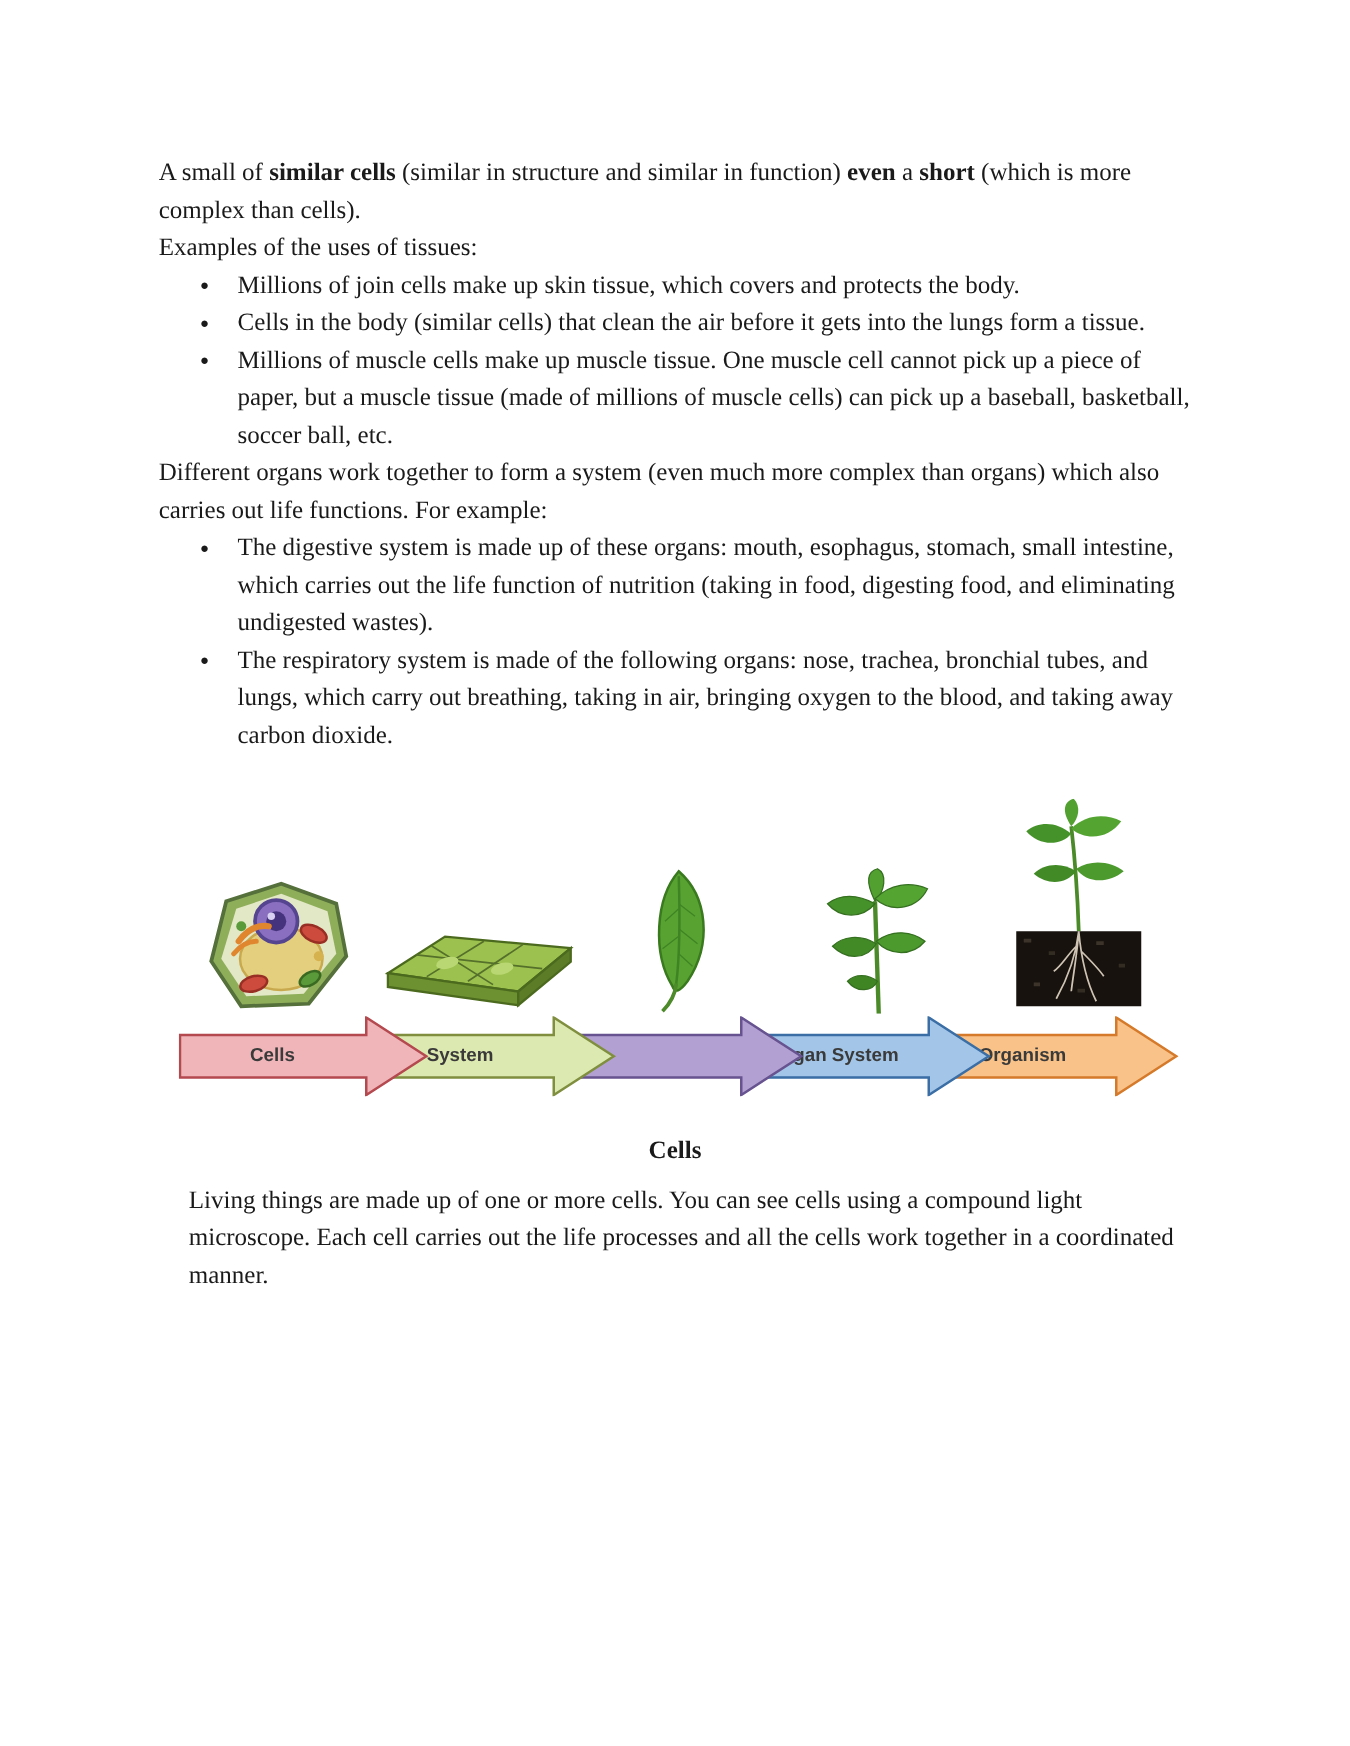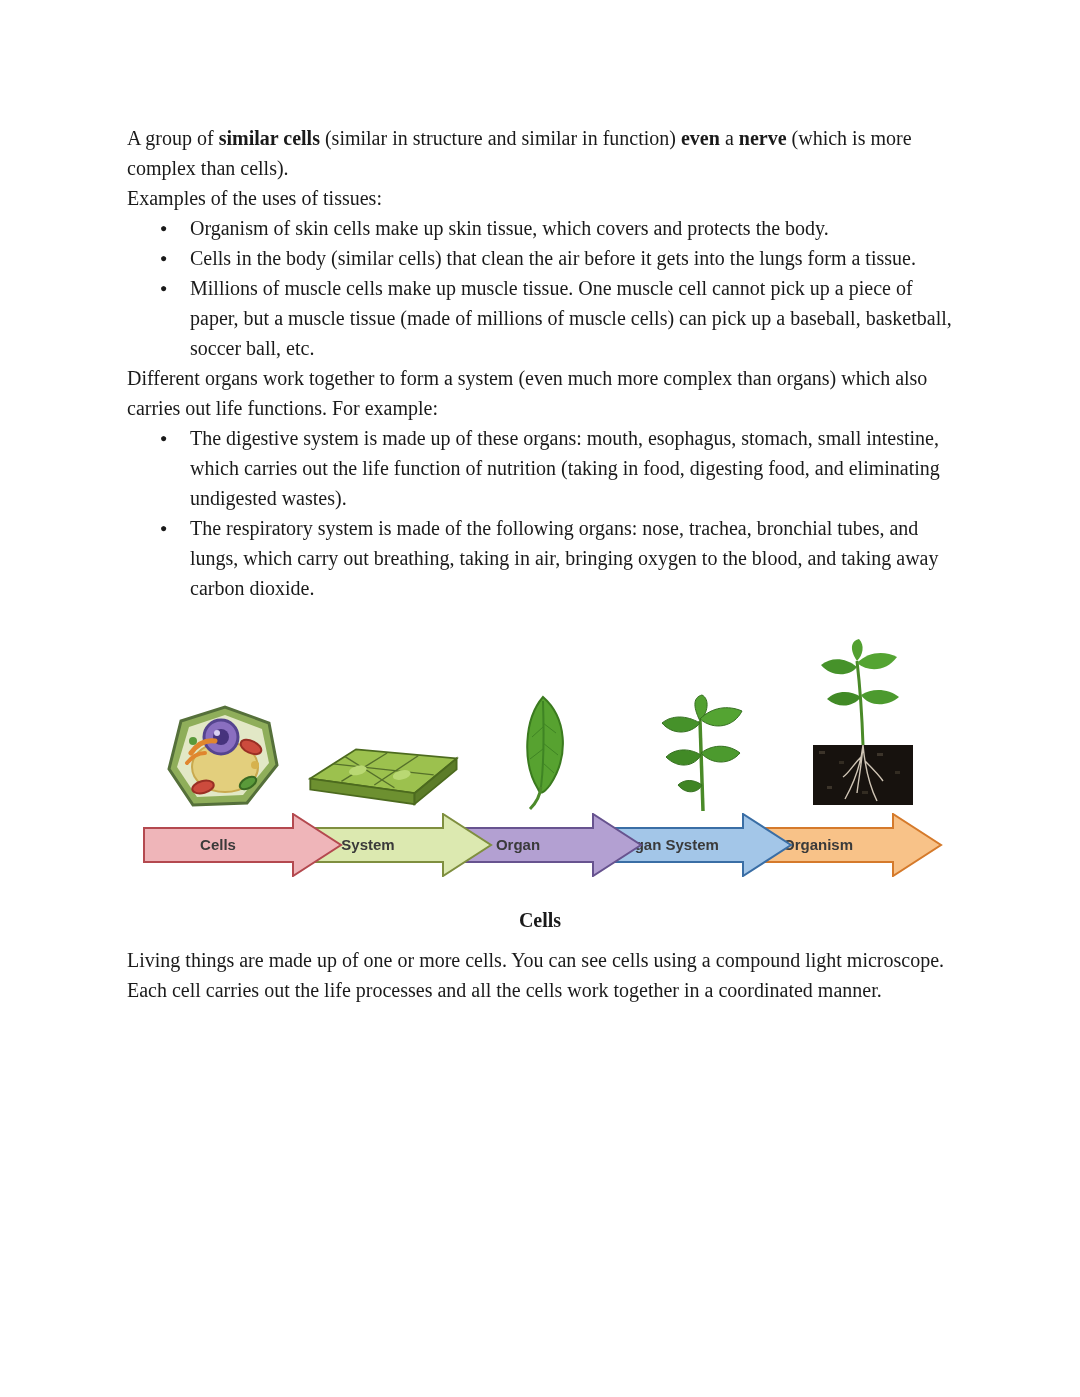--- a/index.html
+++ b/index.html
@@ -27,35 +27,35 @@
   .arrow:nth-child(1){ z-index: 5; } .arrow:nth-child(2){ z-index: 4; }
   .arrow:nth-child(3){ z-index: 3; } .arrow:nth-child(4){ z-index: 2; }
   .arrow:nth-child(5){ z-index: 1; }
   .arrow-label {
     position: absolute; left: 0; top: 0; width: 150px; height: 64px;
     display: flex; align-items: center; justify-content: center;
     font-family: "Liberation Sans", sans-serif; font-weight: bold;
     font-size: 15px; color: #3a3a3a;
   }
   .cells-heading { text-align: center; font-weight: bold; margin-top: 28px; }
-  .closing { margin-top: 10px; }
+  .closing { margin-top: 10px; margin-left: 24px; }
 </style>
 </head>
 <body>
 
 <div class="page">
   <div class="content">
 
-    <p><span>A group of </span><b>similar cells</b><span> (similar in structure and similar in function) </span><b>even</b><span> a </span><b>nerve</b><span> (which is more complex than cells).</span></p>
+    <p><span>A small of </span><b>similar cells</b><span> (similar in structure and similar in function) </span><b>even</b><span> a </span><b>short</b><span> (which is more complex than cells).</span></p>
 
     <p>Examples of the uses of tissues:</p>
 
     <div class="bullet-row">
       <span class="bullet-glyph">●</span>
-      <span class="bullet-text">Organism of skin cells make up skin tissue, which covers and protects the body.</span>
+      <span class="bullet-text">Millions of join cells make up skin tissue, which covers and protects the body.</span>
     </div>
     <div class="bullet-row">
       <span class="bullet-glyph">●</span>
       <span class="bullet-text">Cells in the body (similar cells) that clean the air before it gets into the lungs form a tissue.</span>
     </div>
     <div class="bullet-row">
       <span class="bullet-glyph">●</span>
       <span class="bullet-text">Millions of muscle cells make up muscle tissue. One muscle cell cannot pick up a piece of paper, but a muscle tissue (made of millions of muscle cells) can pick up a baseball, basketball, soccer ball, etc.</span>
     </div>
 
@@ -154,21 +154,20 @@
         <div class="arrow">
           <svg width="200" height="64" viewBox="0 0 200 64">
             <polygon points="1,15 150,15 150,1 198,32 150,63 150,49 1,49" stroke-width="2" fill="#dce9b0" stroke="#7f8f3f"></polygon>
           </svg>
           <span class="arrow-label">System</span>
         </div>
         <div class="arrow">
           <svg width="200" height="64" viewBox="0 0 200 64">
             <polygon points="1,15 150,15 150,1 198,32 150,63 150,49 1,49" stroke-width="2" fill="#b3a0d2" stroke="#67538f"></polygon>
           </svg>
-          <span class="arrow-label">Organ</span>
         </div>
         <div class="arrow">
           <svg width="200" height="64" viewBox="0 0 200 64">
             <polygon points="1,15 150,15 150,1 198,32 150,63 150,49 1,49" stroke-width="2" fill="#a3c6e8" stroke="#3a6ea5"></polygon>
           </svg>
           <span class="arrow-label">Organ System</span>
         </div>
         <div class="arrow">
           <svg width="200" height="64" viewBox="0 0 200 64">
             <polygon points="1,15 150,15 150,1 198,32 150,63 150,49 1,49" stroke-width="2" fill="#f8c288" stroke="#d57a2b"></polygon>

